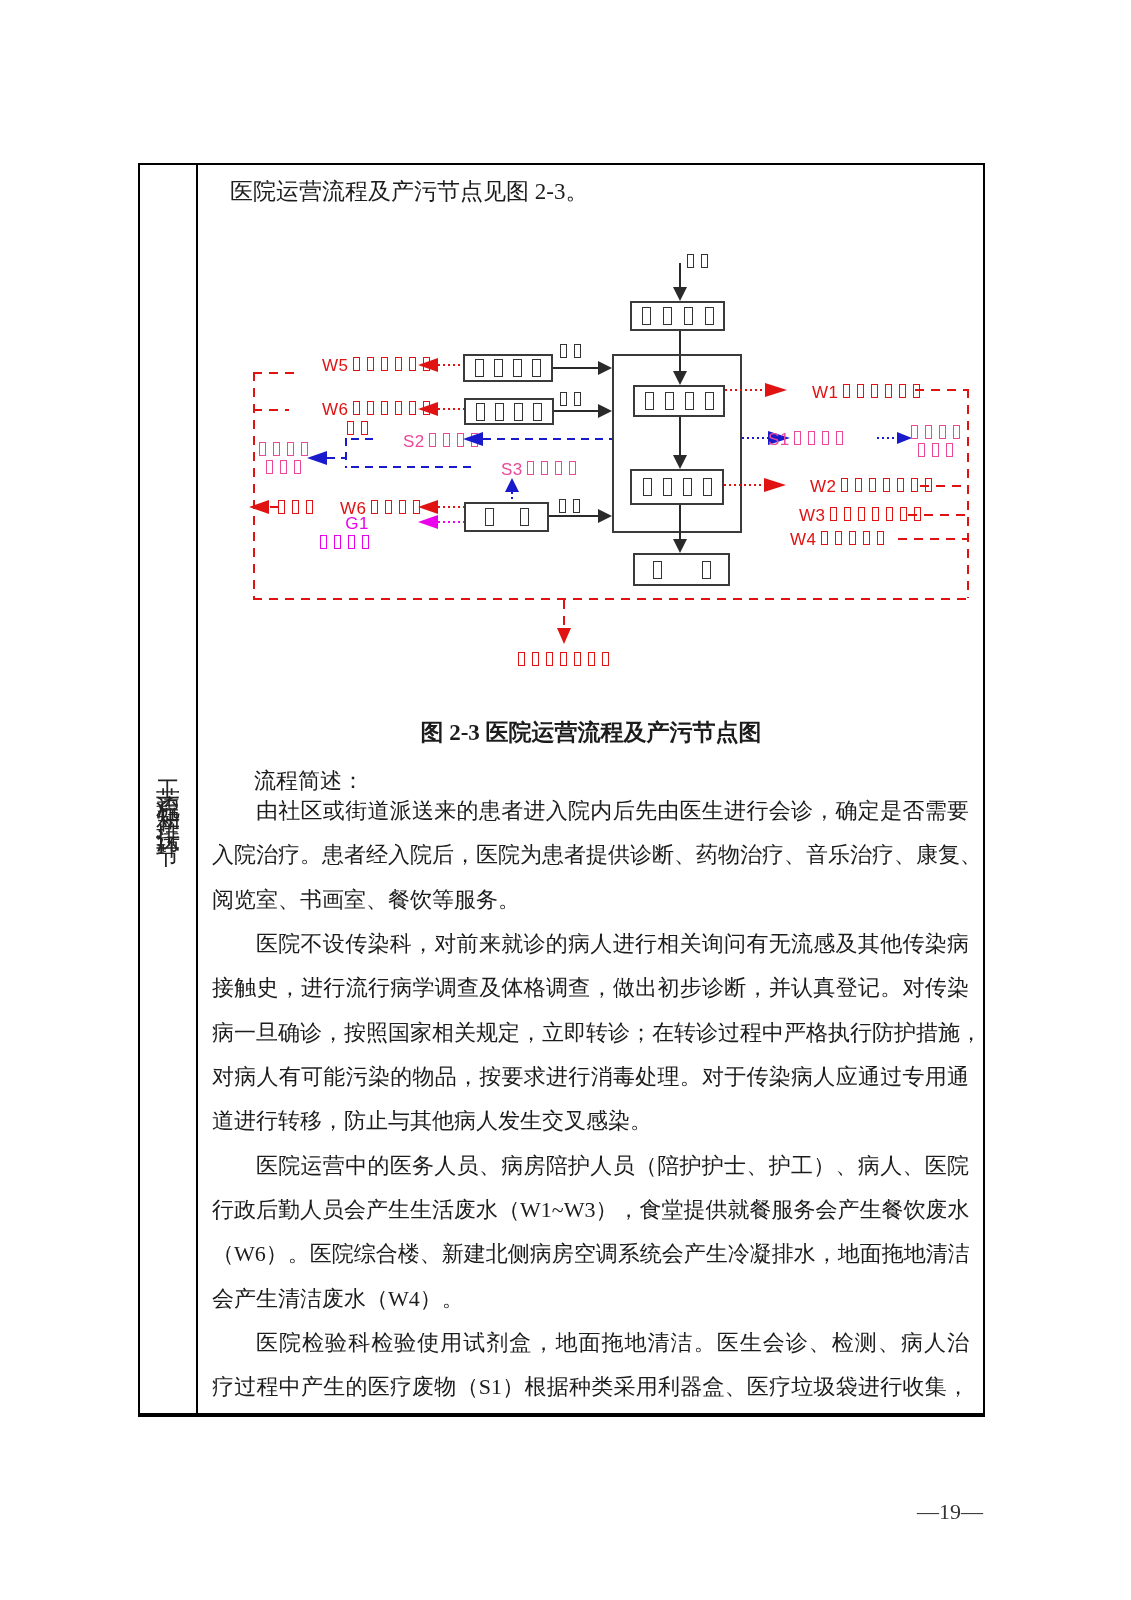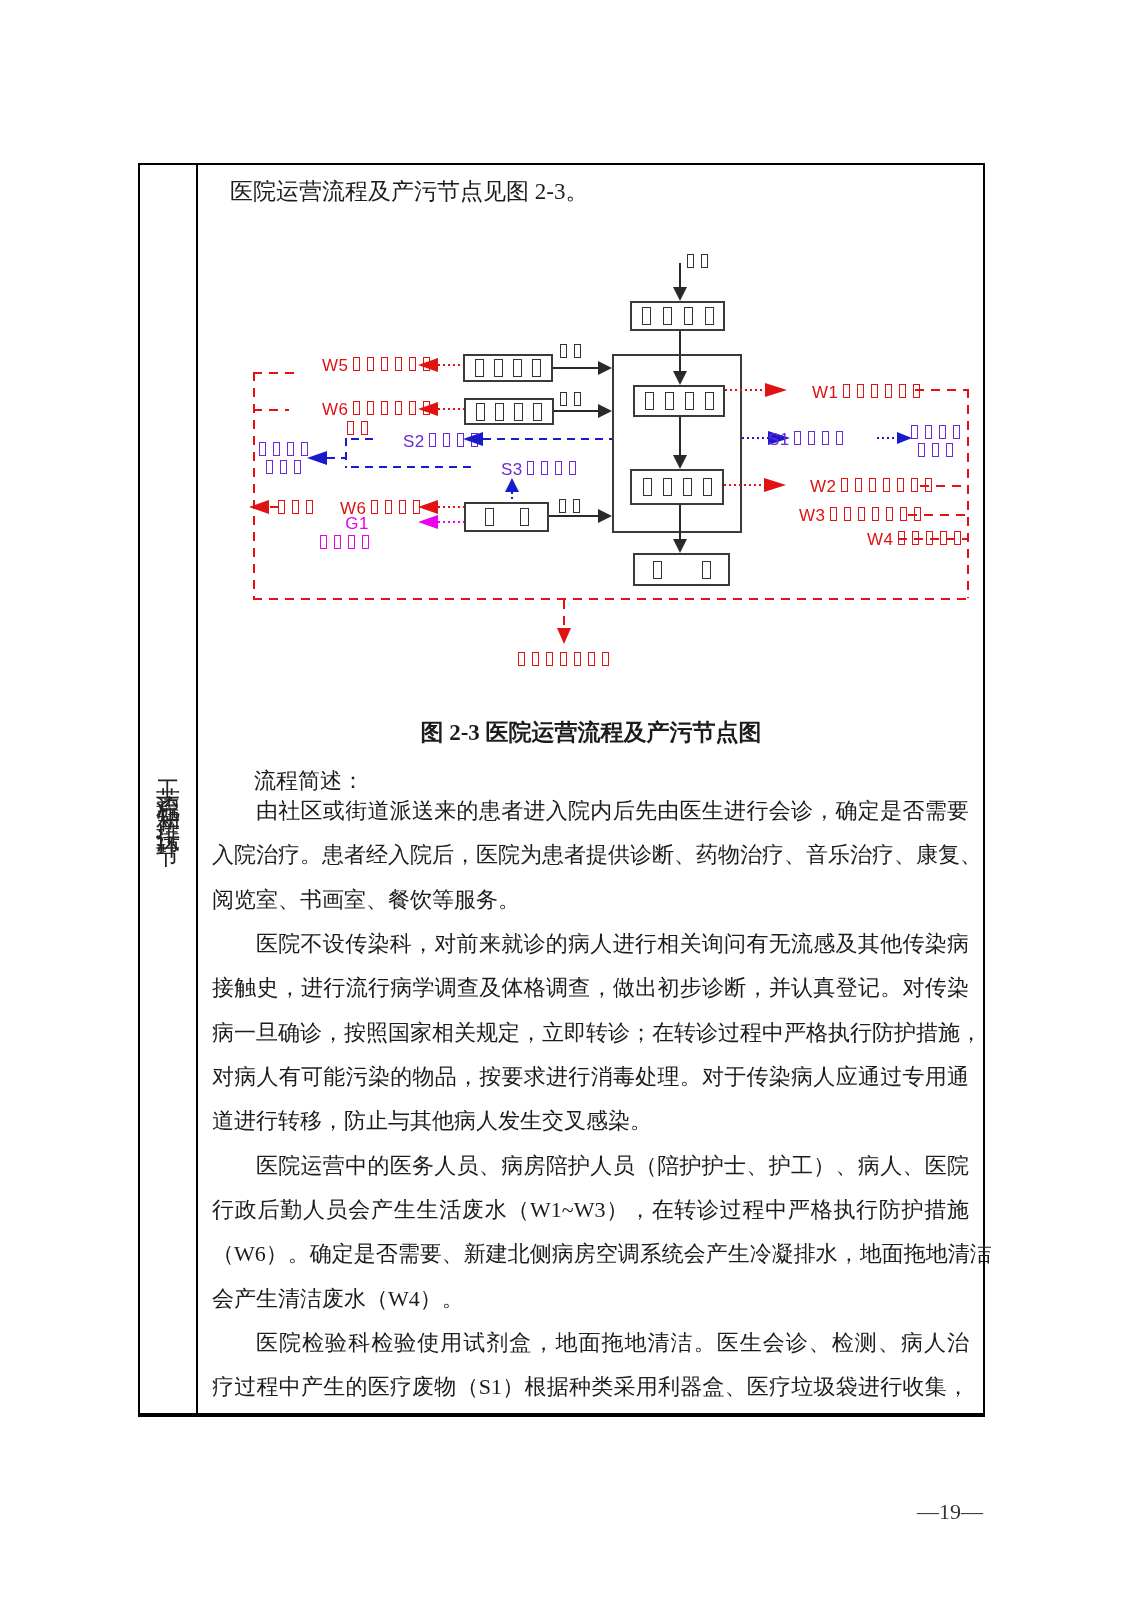--- a/index.html
+++ b/index.html
@@ -25,21 +25,21 @@
   
   .dbox{position:absolute;border:2px solid #3a3a3a;background:#fff;display:flex;
         align-items:center;justify-content:space-evenly;box-sizing:border-box;}
   .bigbox{position:absolute;border:2px solid #3a3a3a;background:transparent;box-sizing:border-box;}
   .tofu{display:inline-block;width:5px;height:12px;border:1.5px solid currentColor;
         margin-right:7px;flex:none;}
   .dbox .tofu{width:7px;height:16px;margin:0;}
   .lblrow{position:absolute;display:flex;align-items:center;font-family:"Liberation Sans","DejaVu Sans",sans-serif;
           font-size:17px;white-space:nowrap;}
   .lblrow .pfx{margin-right:4px;letter-spacing:0.5px;margin-left:22px;}
-  .c-red{color:#e01212;} .c-blue{color:#6d28d9;} .c-mag{color:#ea00ea;} .c-ink{color:#333;}
+  .c-red{color:#e01212;} .c-blue{color:#ec4899;} .c-mag{color:#ea00ea;} .c-ink{color:#333;}
   .kline-h{position:absolute;height:2px;background:#2a2a2a;}
   .kline-v{position:absolute;width:2px;background:#2a2a2a;}
   .rdash-h{position:absolute;height:2px;background:repeating-linear-gradient(90deg,#e01212 0 9px,transparent 9px 16px);}
   .rdash-v{position:absolute;width:2px;background:repeating-linear-gradient(180deg,#e01212 0 9px,transparent 9px 16px);}
   .bdash-h{position:absolute;height:2px;background:repeating-linear-gradient(90deg,#1a1acd 0 8px,transparent 8px 14px);}
   .bdash-v{position:absolute;width:2px;background:repeating-linear-gradient(180deg,#1a1acd 0 8px,transparent 8px 14px);}
   .rdot-h{position:absolute;height:2px;background:repeating-linear-gradient(90deg,#e01212 0 2px,transparent 2px 5px);}
   .bdot-h{position:absolute;height:2px;background:repeating-linear-gradient(90deg,#1a1acd 0 2px,transparent 2px 5px);}
   .bdot-v{position:absolute;width:2px;background:repeating-linear-gradient(180deg,#1a1acd 0 2px,transparent 2px 5px);}
   .mdot-h{position:absolute;height:2px;background:repeating-linear-gradient(90deg,#ea00ea 0 2px,transparent 2px 5px);}
@@ -265,21 +265,21 @@
         <span><span class="tofu"></span><span class="tofu"></span><span class="tofu"></span><span class="tofu"></span><span class="tofu"></span><span class="tofu"></span><span class="tofu"></span></span>
       </div>
     <div class="rdash-h" style="left:920px;top:485px;width:49px;"></div>
 
     <div class="lblrow c-red" style="left:777px;top:506px;">
         <span class="pfx">W3</span>
         <span><span class="tofu"></span><span class="tofu"></span><span class="tofu"></span><span class="tofu"></span><span class="tofu"></span><span class="tofu"></span><span class="tofu"></span></span>
       </div>
     <div class="rdash-h" style="left:908px;top:514px;width:61px;"></div>
 
-    <div class="lblrow c-red" style="left:845px;top:530px;">
+    <div class="lblrow c-red" style="left:768px;top:530px;">
         <span class="pfx">W4</span>
         <span><span class="tofu"></span><span class="tofu"></span><span class="tofu"></span><span class="tofu"></span><span class="tofu"></span></span>
       </div>
     <div class="rdash-h" style="left:898px;top:538px;width:71px;"></div>
 
     <div class="rdash-h" style="left:253px;top:372px;width:47px;"></div>
     <div class="rdash-h" style="left:253px;top:409px;width:36px;"></div>
     <div class="rdash-v" style="left:253px;top:372px;height:227px;"></div>
     <div class="rdash-v" style="left:967px;top:389px;height:209px;"></div>
     <div class="rdash-h" style="left:253px;top:598px;width:716px;"></div>
@@ -295,20 +295,20 @@
 
   <div class="ln ind" style="top:797px;">由社区或街道派送来的患者进入院内后先由医生进行会诊，确定是否需要</div>
   <div class="ln" style="top:841px;">入院治疗。患者经入院后，医院为患者提供诊断、药物治疗、音乐治疗、康复、</div>
   <div class="ln end" style="top:886px;">阅览室、书画室、餐饮等服务。</div>
   <div class="ln ind" style="top:930px;">医院不设传染科，对前来就诊的病人进行相关询问有无流感及其他传染病</div>
   <div class="ln" style="top:974px;">接触史，进行流行病学调查及体格调查，做出初步诊断，并认真登记。对传染</div>
   <div class="ln" style="top:1019px;">病一旦确诊，按照国家相关规定，立即转诊；在转诊过程中严格执行防护措施，</div>
   <div class="ln" style="top:1063px;">对病人有可能污染的物品，按要求进行消毒处理。对于传染病人应通过专用通</div>
   <div class="ln ind" style="top:1152px;">医院运营中的医务人员、病房陪护人员（陪护护士、护工）、病人、医院</div>
   <div class="ln end" style="top:1107px;">道进行转移，防止与其他病人发生交叉感染。</div>
-  <div class="ln" style="top:1196px;">行政后勤人员会产生生活废水（W1~W3），在转诊过程中严格执行防护措施</div>
-  <div class="ln" style="top:1240px;">（W6）。确定是否需要、新建北侧病房空调系统会产生冷凝排水，地面拖地清洁</div>
+  <div class="ln" style="top:1196px;">行政后勤人员会产生生活废水（W1~W3），食堂提供就餐服务会产生餐饮废水</div>
+  <div class="ln" style="top:1240px;">（W6）。医院综合楼、新建北侧病房空调系统会产生冷凝排水，地面拖地清洁</div>
   <div class="ln end" style="top:1285px;">会产生清洁废水（W4）。</div>
   <div class="ln ind" style="top:1329px;">医院检验科检验使用试剂盒，地面拖地清洁。医生会诊、检测、病人治</div>
   <div class="ln" style="top:1373px;">疗过程中产生的医疗废物（S1）根据种类采用利器盒、医疗垃圾袋进行收集，</div>
 
   <div class="pagenum">—19—</div>
 </div>
 
 </body></html>

